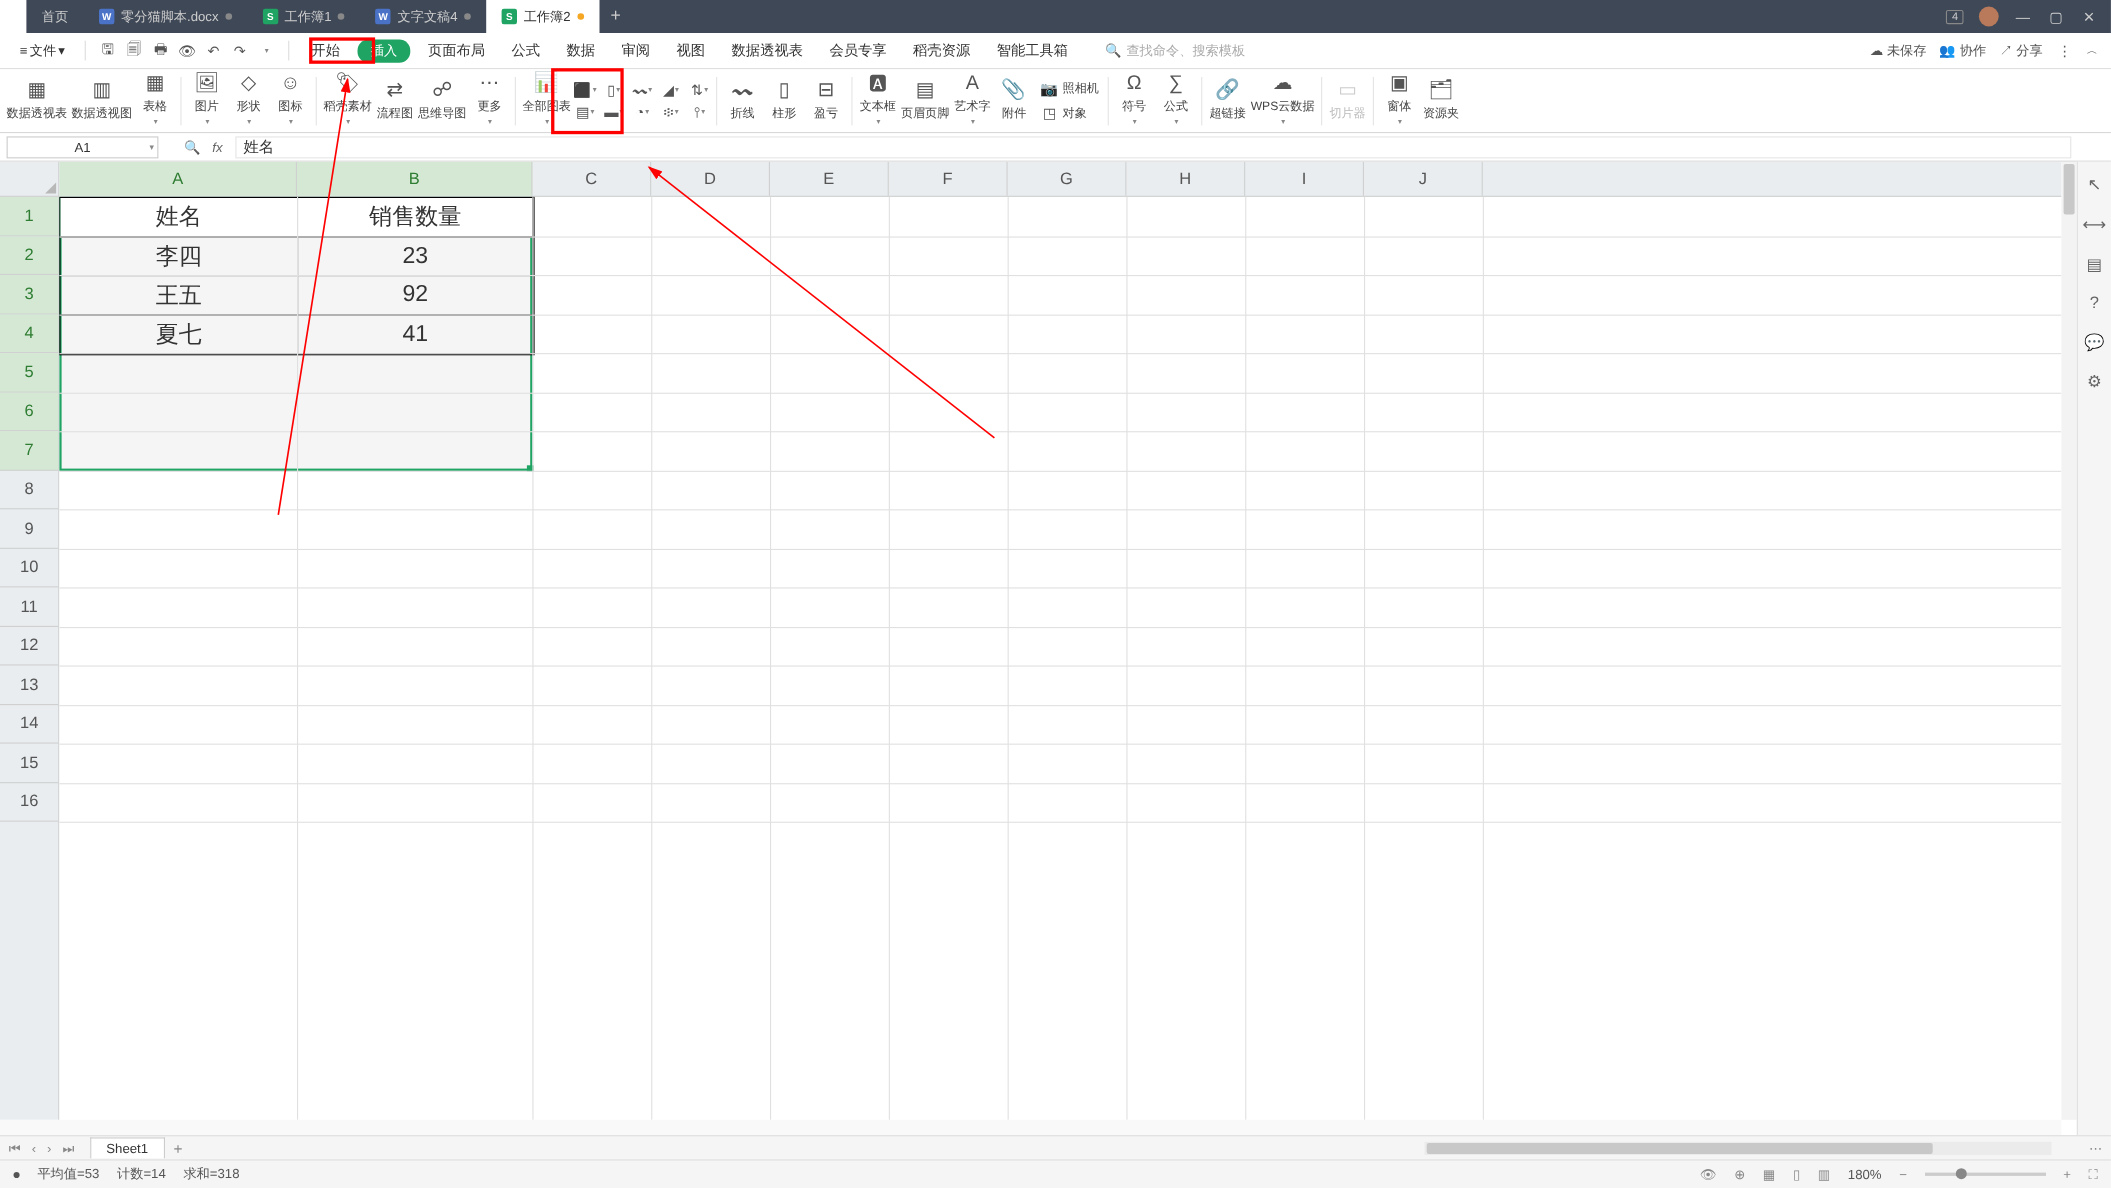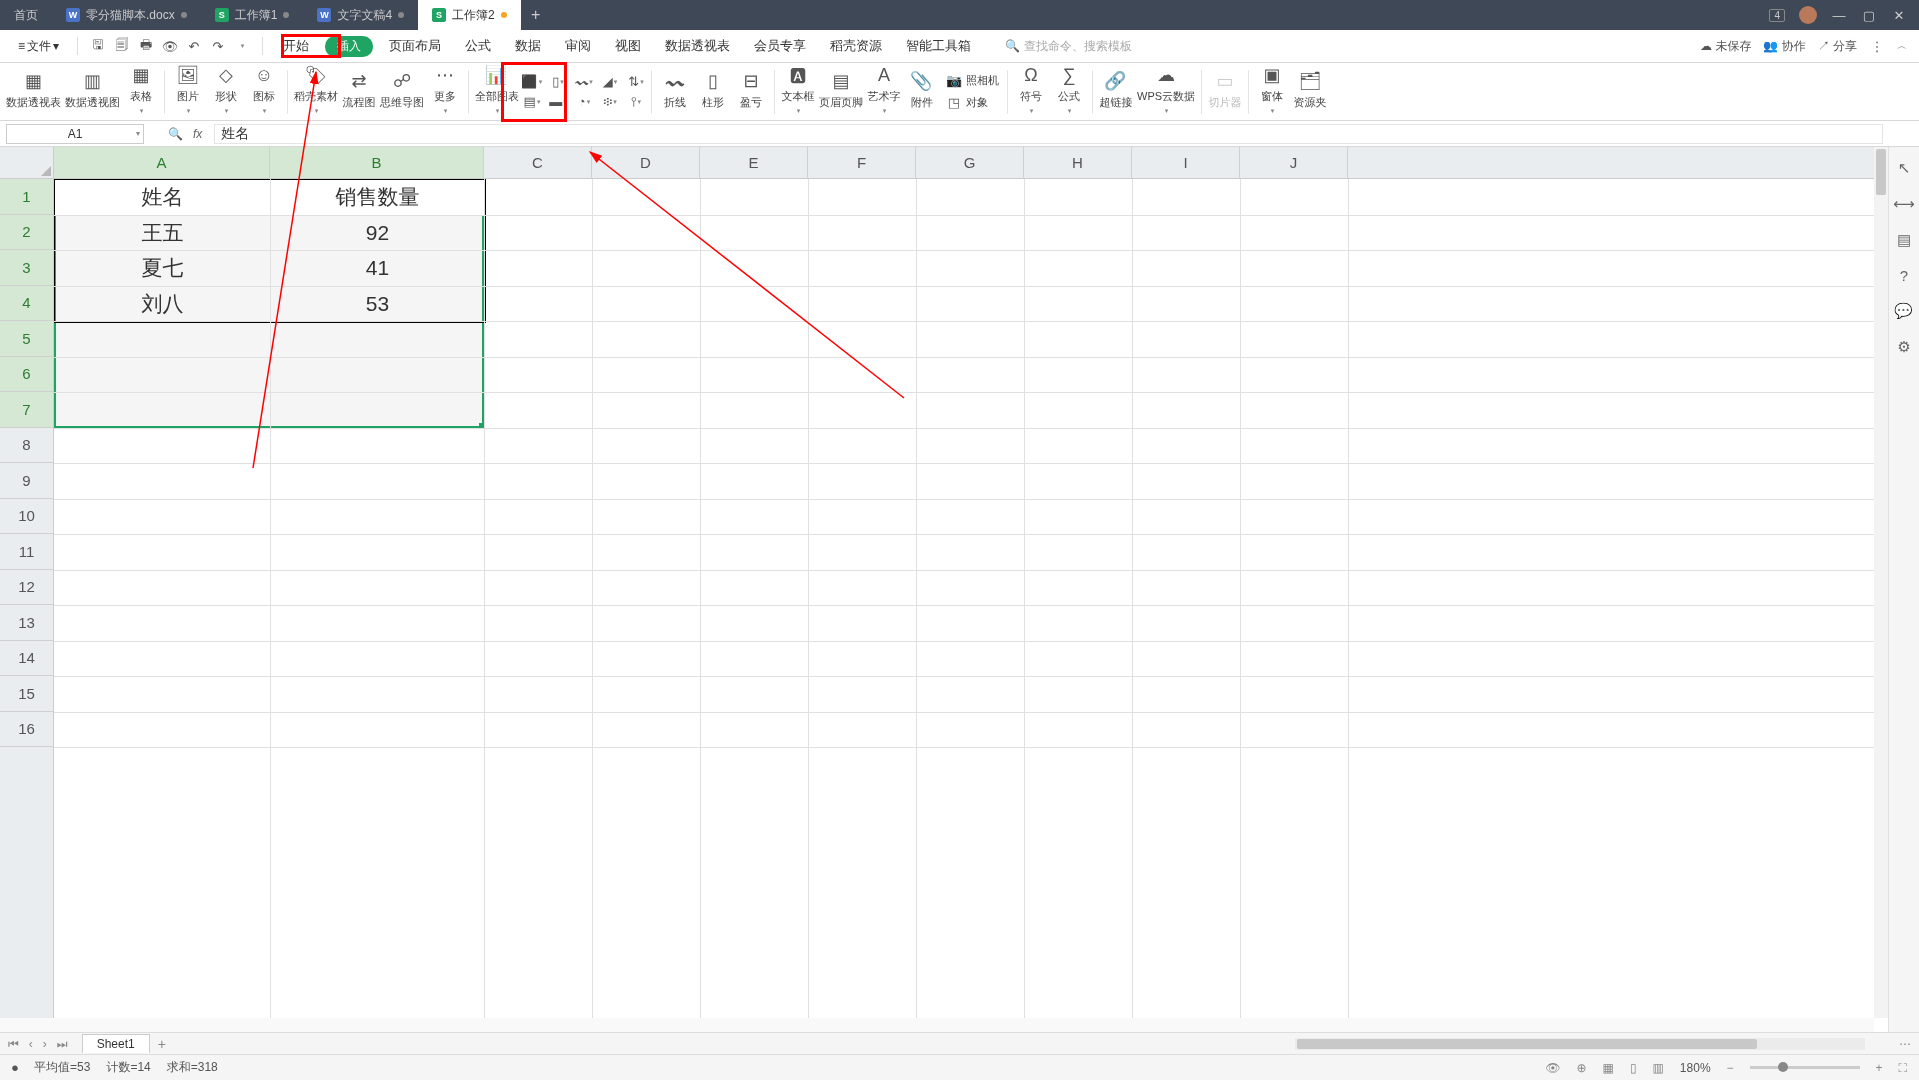--- a/index.html
+++ b/index.html
@@ -1,19 +1,19 @@
 <!DOCTYPE html>
 <html><head>
 <meta charset="utf-8">
 <style>
   * { margin: 0; padding: 0; box-sizing: border-box; font-family: "Microsoft YaHei", sans-serif; }
   body { width: 1919px; height: 1080px; background: #fff; overflow: hidden; font-size: 12px; color: #333; }
 
   
-  .titlebar { background: #3f4857; height: 30px; display: flex; align-items: center; color: #ccc; }
+  .titlebar { background: #3f4857; height: 30px; display: flex; align-items: center; color: #ccc; margin-left: 24px; }
   .titlebar .tab { display: flex; align-items: center; padding: 0 14px; height: 30px; gap: 6px; cursor: pointer; }
   .titlebar .tab.active { background: #fff; color: #333; }
   .titlebar .tab .doc-icon { width: 14px; height: 14px; background: #4a73c7; color:#fff; font-size:9px; display:flex; align-items:center; justify-content:center; border-radius:2px; font-weight:bold;}
   .titlebar .tab .doc-icon.green { background: #1fa463; }
   .titlebar .tab .dot { width:6px; height:6px; border-radius:50%; background:#888; }
   .titlebar .tab .dot.orange { background:#f5a623; }
   .titlebar .plus { width:30px; text-align:center; font-size:16px; cursor:pointer; }
   .titlebar .spacer { flex:1; }
   .titlebar .win-controls { display:flex; align-items:center; gap:14px; padding-right:12px; }
   .titlebar .win-ctl { width:16px; height:16px; display:flex; align-items:center; justify-content:center; cursor:pointer; font-size:13px; }
@@ -356,30 +356,30 @@
     <div class="sel-range thick" style="left:0; top:0; width:430px; height:249px;">
       <div class="sel-handle"></div>
     </div>
 
     <div class="datatable" id="datatable">
         <div class="dtrow">
           <div class="dtcell active" style="width: 216px;">姓名</div>
           <div class="dtcell" style="width: 214px;">销售数量</div>
         </div>
         <div class="dtrow">
+          <div class="dtcell" style="width: 216px;">李四</div>
+          <div class="dtcell" style="width: 214px;">23</div>
+        </div>
+        <div class="dtrow">
           <div class="dtcell" style="width: 216px;">王五</div>
           <div class="dtcell" style="width: 214px;">92</div>
         </div>
         <div class="dtrow">
           <div class="dtcell" style="width: 216px;">夏七</div>
           <div class="dtcell" style="width: 214px;">41</div>
-        </div>
-        <div class="dtrow">
-          <div class="dtcell" style="width: 216px;">刘八</div>
-          <div class="dtcell" style="width: 214px;">53</div>
         </div>
       </div>
   <div class="gridlines-v" style="left: 216px;"></div>
       <div class="gridlines-v" style="left: 430px;"></div>
       <div class="gridlines-v" style="left: 538px;"></div>
       <div class="gridlines-v" style="left: 646px;"></div>
       <div class="gridlines-v" style="left: 754px;"></div>
       <div class="gridlines-v" style="left: 862px;"></div>
       <div class="gridlines-v" style="left: 970px;"></div>
       <div class="gridlines-v" style="left: 1078px;"></div>

